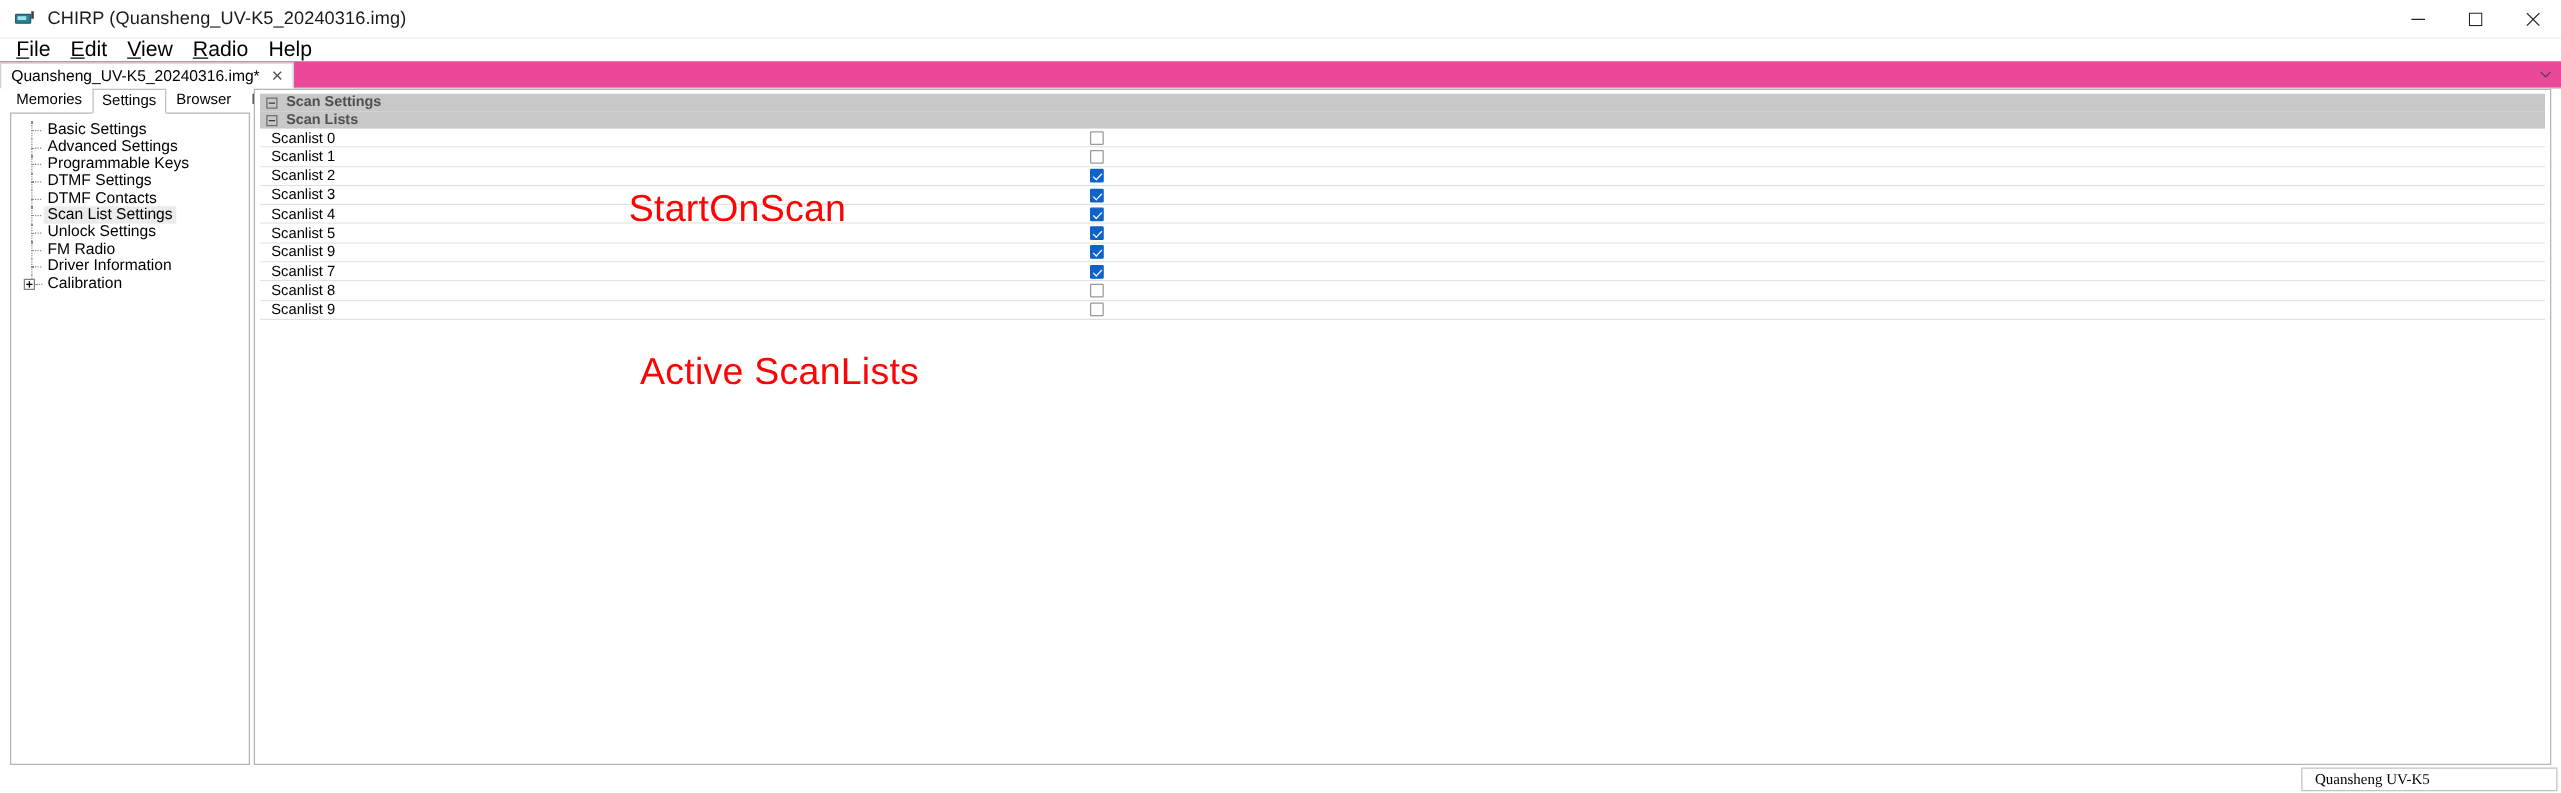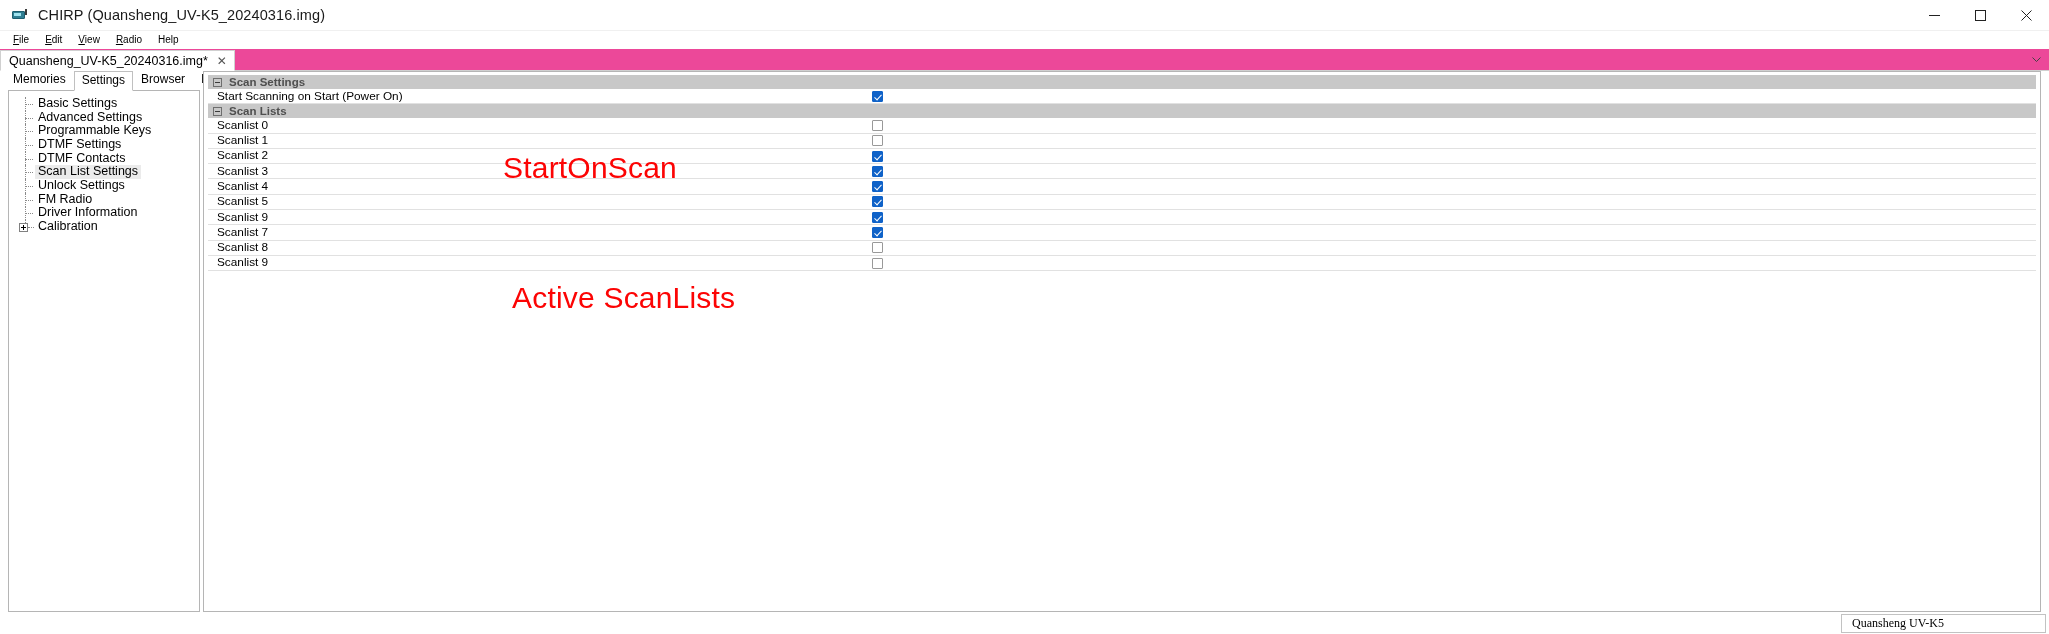--- a/index.html
+++ b/index.html
@@ -75,21 +75,21 @@
   
   .menubar {
     height: 18px;
     flex: 0 0 18px;
     display: flex;
     align-items: center;
     background: #ffffff;
     padding-left: 5px;
   }
   .menu-item {
-    font-size: 10px;
+    font-size: 17px;
     color: #000;
     padding: 0 8px;
     line-height: 18px;
     white-space: nowrap;
   }
   .menu-item .acc { text-decoration: underline; }
 
   
   .filetabs {
     height: 22px;
@@ -510,26 +510,20 @@
       </div>
     </div>
 
     <div class="content">
       <div class="settings-scroll">
 
         <div class="group-header">
           <div class="group-toggle"></div>
           <span>Scan Settings</span>
         </div>
-        <div class="setting-row">
-          <div class="setting-label">Start Scanning on Start (Power On)</div>
-          <div class="setting-ctrl">
-            <div class="chk checked"></div>
-          </div>
-        </div>
 
         <div class="group-header">
           <div class="group-toggle"></div>
           <span>Scan Lists</span>
         </div>
 
         <div class="setting-row">
           <div class="setting-label">Scanlist 0</div>
           <div class="setting-ctrl">
             <div class="chk"></div>

